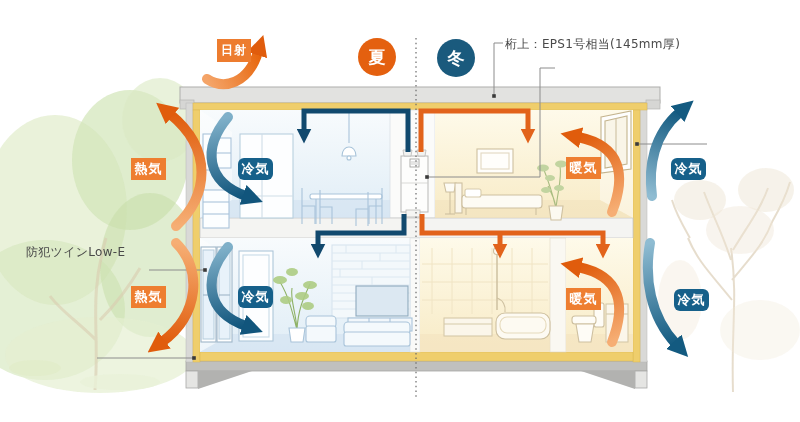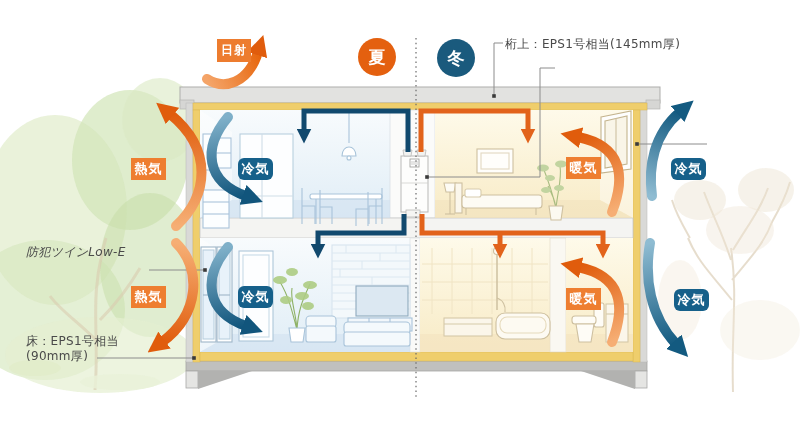--- a/index.html
+++ b/index.html
@@ -329,28 +329,24 @@
 </svg>
 
 <div class="lbl solar" style="left:217px;top:39px;">日射</div>
 
 <div class="lbl season season-summer" style="left:358px;top:38px;">夏</div>
 <div class="lbl season season-winter" style="left:437px;top:39px;">冬</div>
 
 <div class="lbl callout" style="left:505px;top:37px;">桁上：EPS1号相当(145mm厚)</div>
 
 
-<div class="lbl callout" style="left:26px;top:245px;font-style:italic;">
+<div class="lbl callout" style="left:26px;top:245px;">
   <span style="display:block;">防犯ツインLow-E</span>
 </div>
 
-<div class="lbl callout" style="left:26px;top:334px;">
-  <span style="display:block;">床：EPS1号相当</span>
-  <span style="display:block;">(90mm厚)</span>
-</div>
 
 <div class="lbl flow-box flow-orange" style="left:131px;top:158px;">熱気</div>
 <div class="lbl flow-box flow-orange" style="left:131px;top:286px;">熱気</div>
 <div class="lbl flow-box flow-teal" style="left:671px;top:158px;">冷気</div>
 <div class="lbl flow-box flow-teal" style="left:674px;top:289px;">冷気</div>
 <div class="lbl flow-box flow-teal" style="left:238px;top:158px;">冷気</div>
 <div class="lbl flow-box flow-teal" style="left:238px;top:286px;">冷気</div>
 <div class="lbl flow-box flow-orange" style="left:566px;top:157px;">暖気</div>
 <div class="lbl flow-box flow-orange" style="left:566px;top:288px;">暖気</div>
 

